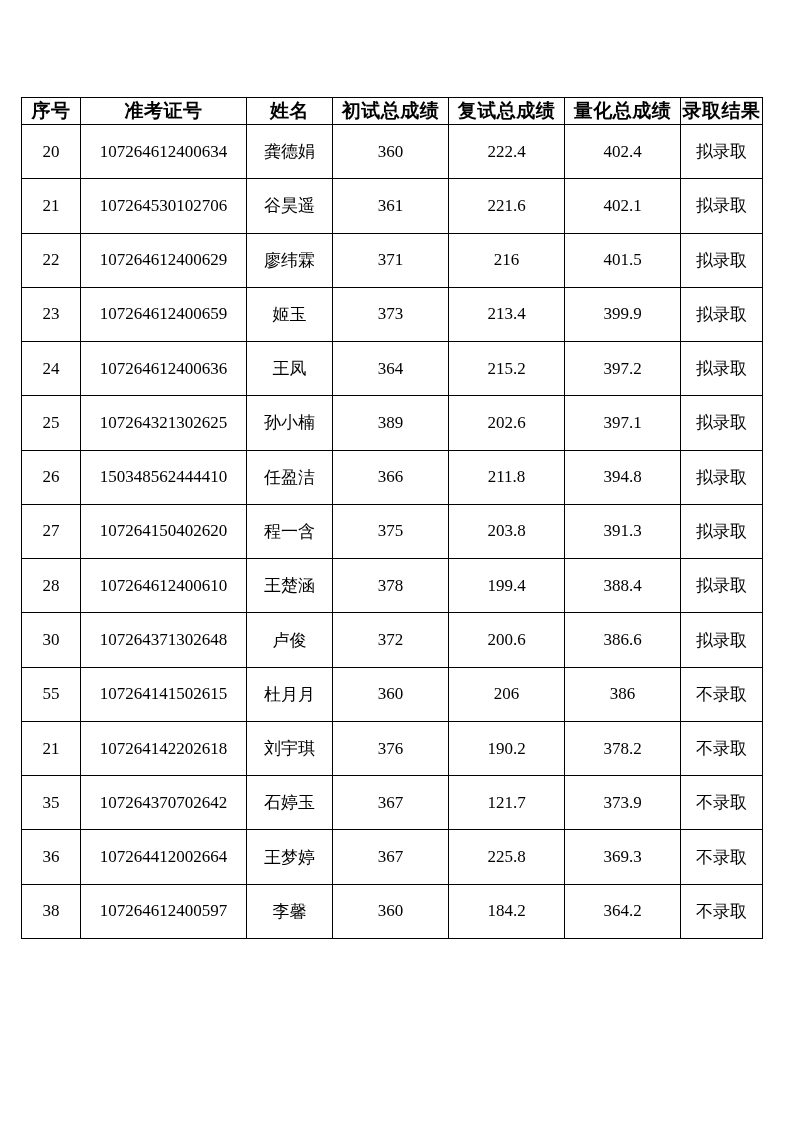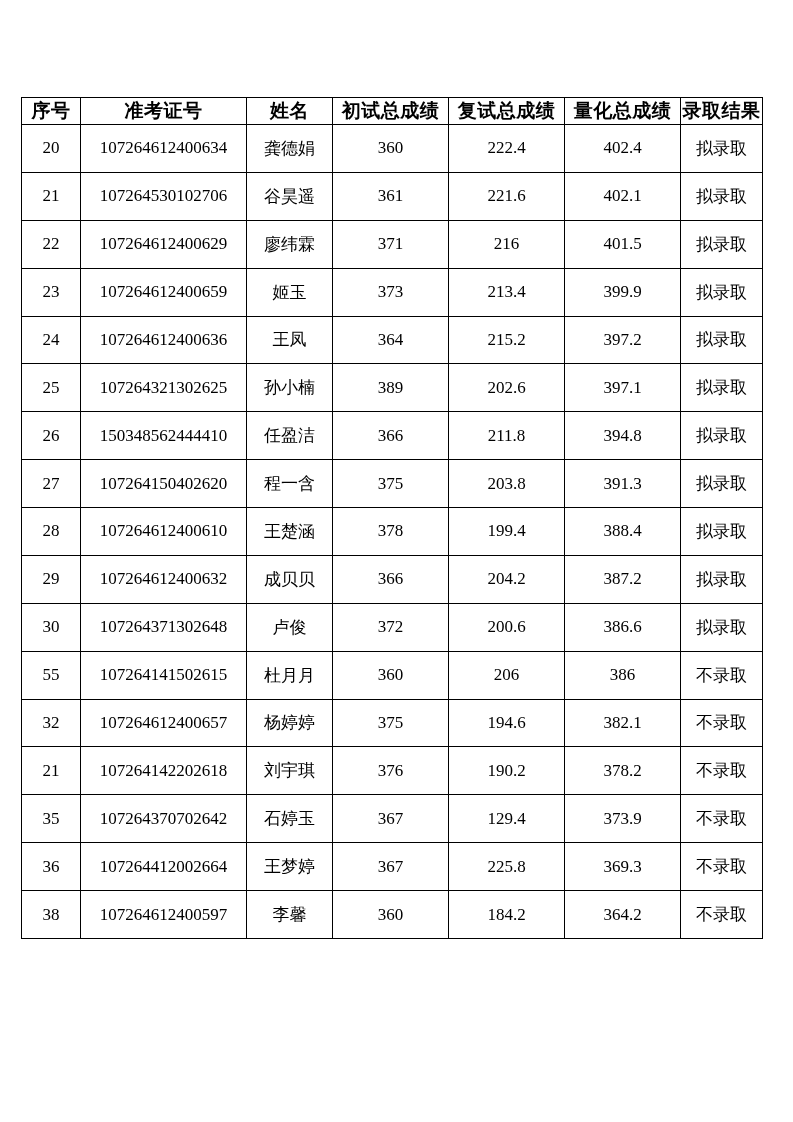--- a/index.html
+++ b/index.html
@@ -157,70 +157,52 @@
           <tr>
             <td>28</td>
             <td>107264612400610</td>
             <td>王楚涵</td>
             <td>378</td>
             <td>199.4</td>
             <td>388.4</td>
             <td>拟录取</td>
           </tr>
           <tr>
-            <td>29</td>
-            <td>107264612400632</td>
-            <td>成贝贝</td>
-            <td>366</td>
-            <td>204.2</td>
-            <td>387.2</td>
-            <td>拟录取</td>
-          </tr>
-          <tr>
             <td>30</td>
             <td>107264371302648</td>
             <td>卢俊</td>
             <td>372</td>
             <td>200.6</td>
             <td>386.6</td>
             <td>拟录取</td>
           </tr>
           <tr>
             <td>55</td>
             <td>107264141502615</td>
             <td>杜月月</td>
             <td>360</td>
             <td>206</td>
             <td>386</td>
             <td>不录取</td>
           </tr>
           <tr>
-            <td>32</td>
-            <td>107264612400657</td>
-            <td>杨婷婷</td>
-            <td>375</td>
-            <td>194.6</td>
-            <td>382.1</td>
-            <td>不录取</td>
-          </tr>
-          <tr>
             <td>21</td>
             <td>107264142202618</td>
             <td>刘宇琪</td>
             <td>376</td>
             <td>190.2</td>
             <td>378.2</td>
             <td>不录取</td>
           </tr>
           <tr>
             <td>35</td>
             <td>107264370702642</td>
             <td>石婷玉</td>
             <td>367</td>
-            <td>129.4</td>
+            <td>121.7</td>
             <td>373.9</td>
             <td>不录取</td>
           </tr>
           <tr>
             <td>36</td>
             <td>107264412002664</td>
             <td>王梦婷</td>
             <td>367</td>
             <td>225.8</td>
             <td>369.3</td>

